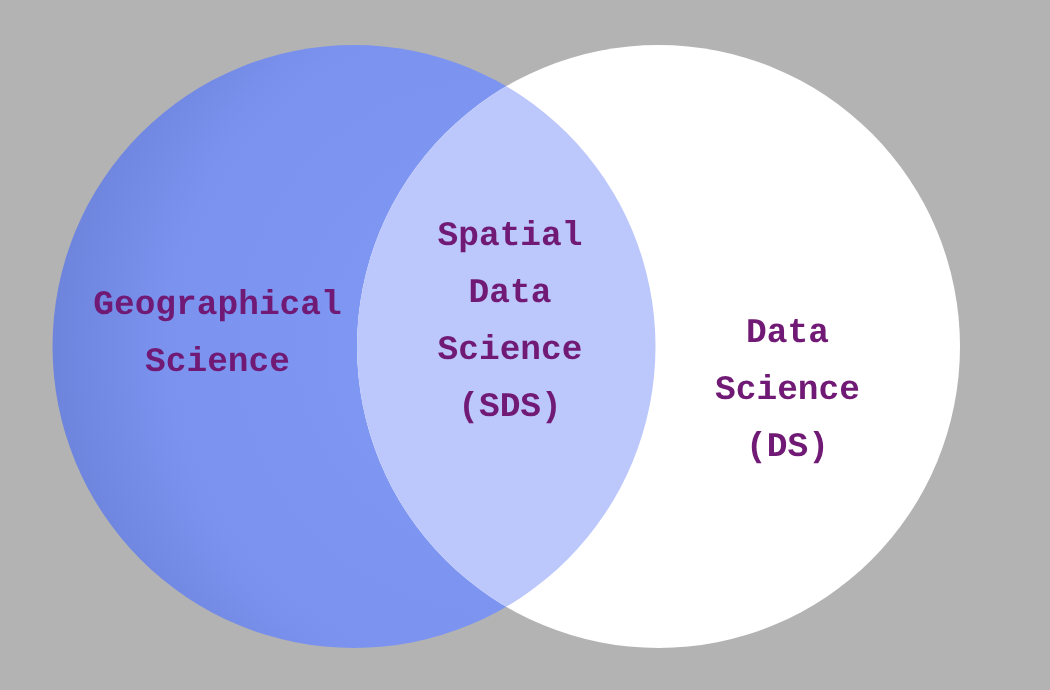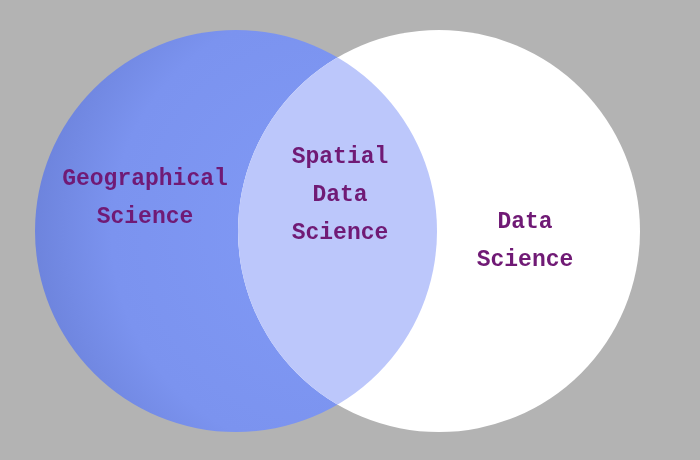--- a/index.html
+++ b/index.html
@@ -20,27 +20,29 @@
     </radialGradient>
     <clipPath id="clipGis">
       <circle cx="236" cy="231" r="201"></circle>
     </clipPath>
   </defs>
   <circle cx="236" cy="231" r="201" fill="url(#gisGrad)"></circle>
   <circle cx="439" cy="231" r="201" fill="#ffffff"></circle>
   <circle cx="439" cy="231" r="201" fill="#bcc7fb" clip-path="url(#clipGis)"></circle>
 </svg>
 
-<div class="label" style="left:40px; top:160px; width:210px;">
+<div class="label" style="left:40px; top:184px; width:210px;">
   <div>Geographical</div>
   <div>Science</div>
 </div>
 
 <div class="label" style="left:260px; top:138px; width:160px;">
   <div>Spatial</div>
   <div>Data</div>
   <div>Science</div>
+  <div>(SDS)</div>
 </div>
 
 <div class="label" style="left:460px; top:203px; width:130px;">
   <div>Data</div>
   <div>Science</div>
+  <div>(DS)</div>
 </div>
 
 </body></html>

